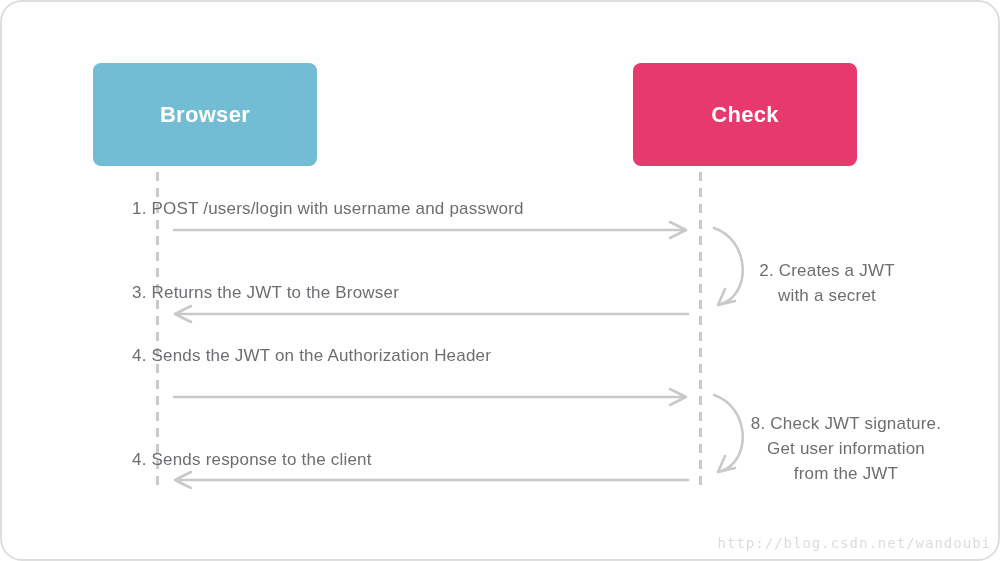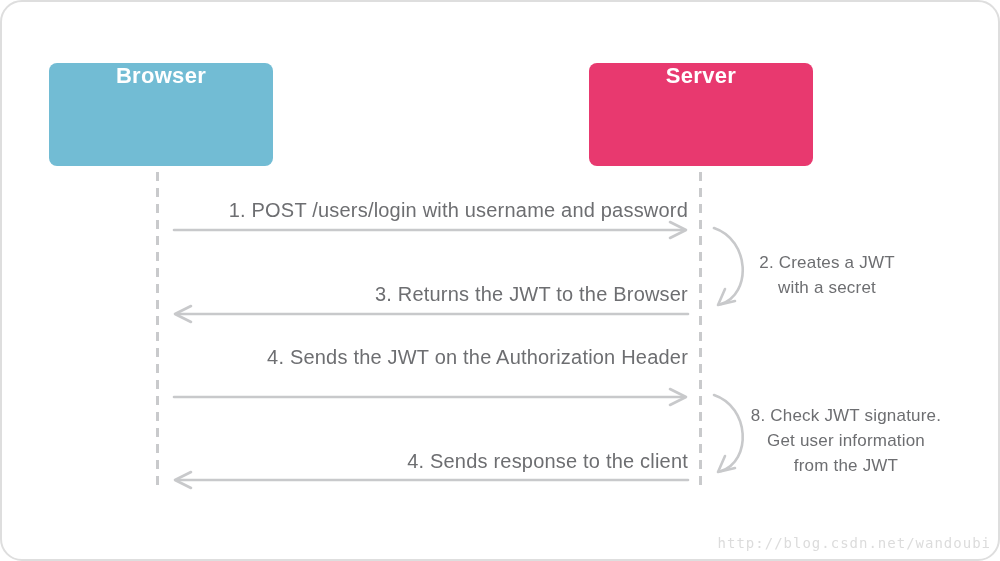--- a/index.html
+++ b/index.html
@@ -18,22 +18,23 @@
     border-radius: 22px;
     overflow: hidden;
   }
   .actor-box {
     position: absolute;
     top: 61px;
     width: 224px;
     height: 103px;
     border-radius: 8px;
     display: flex;
-    align-items: flex-start;
+    align-items: center;
     justify-content: center;
+    margin-left: 44px;
   }
   .actor-box.browser { left: 47px;  background: var(--browser-box, #72bcd4); }
   .actor-box.server  { left: 587px; background: var(--server-box, #e8396f); }
   .actor-label {
     color: var(--box-text, #ffffff);
     font-size: 22px;
     font-weight: 600;
     letter-spacing: 0.3px;
   }
   svg.wires {
@@ -52,37 +53,38 @@
     stroke: var(--arrow, #c8c9cb);
     stroke-width: 2.6;
     fill: none;
     stroke-linecap: round;
     stroke-linejoin: round;
   }
   .msg-label {
     position: absolute;
     left: 130px;
     width: 556px;
-    text-align: right;
-    font-size: 20px;
+    text-align: left;
+    font-size: 17px;
     color: var(--message-text, #6d6e71);
     letter-spacing: 0.2px;
   }
   .msg-label.m1 { top: 197px; }
   .msg-label.m3 { top: 281px; }
   .msg-label.m4 { top: 344px; }
   .msg-label.m6 { top: 448px; }
   .note {
     position: absolute;
     text-align: center;
     font-size: 17px;
     line-height: 25px;
     color: var(--message-text, #6d6e71);
     white-space: pre-line;
     letter-spacing: 0.2px;
+    margin-top: 8px;
   }
   .note.n2 { left: 730px; top: 248px; width: 190px; }
   .note.n5 { left: 734px; top: 401px; width: 220px; }
   .watermark {
     position: absolute;
     right: 7px;
     bottom: 8px;
     font-family: "DejaVu Sans Mono", monospace;
     font-size: 14px;
     letter-spacing: 1px;
@@ -92,21 +94,21 @@
 </style>
 </head>
 <body>
 
 <div class="canvas">
 
   <div class="actor-box browser">
     <span class="actor-label">Browser</span>
   </div>
   <div class="actor-box server">
-    <span class="actor-label">Server</span>
+    <span class="actor-label">Check</span>
   </div>
 
   <svg class="wires" viewBox="0 0 1000 561">
 
     <line class="lifeline-stroke" x1="155.5" y1="170" x2="155.5" y2="490"></line>
     <line class="lifeline-stroke" x1="698.5" y1="170" x2="698.5" y2="490"></line>
 
     <g>
       <line class="arrow-stroke" x1="172" y1="228" x2="681" y2="228"></line>
       <polyline class="arrow-stroke" points="668,220 684,228 668,236"></polyline>

